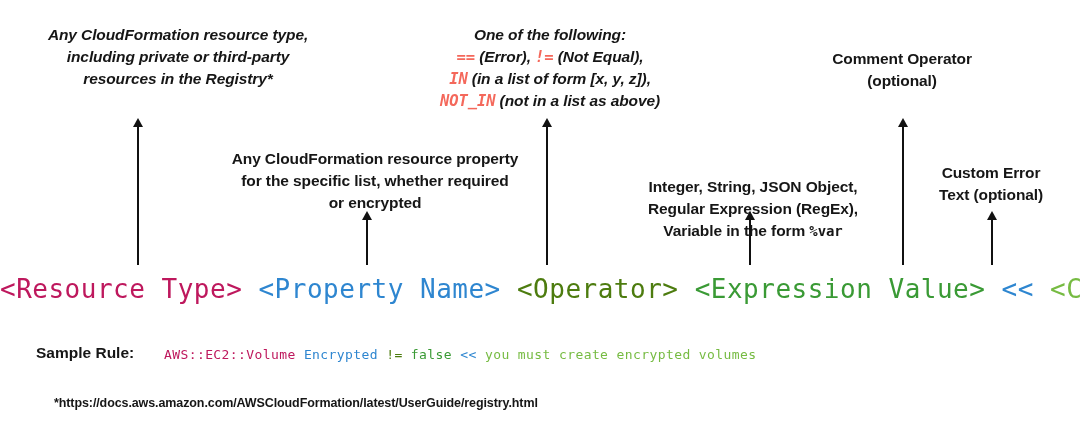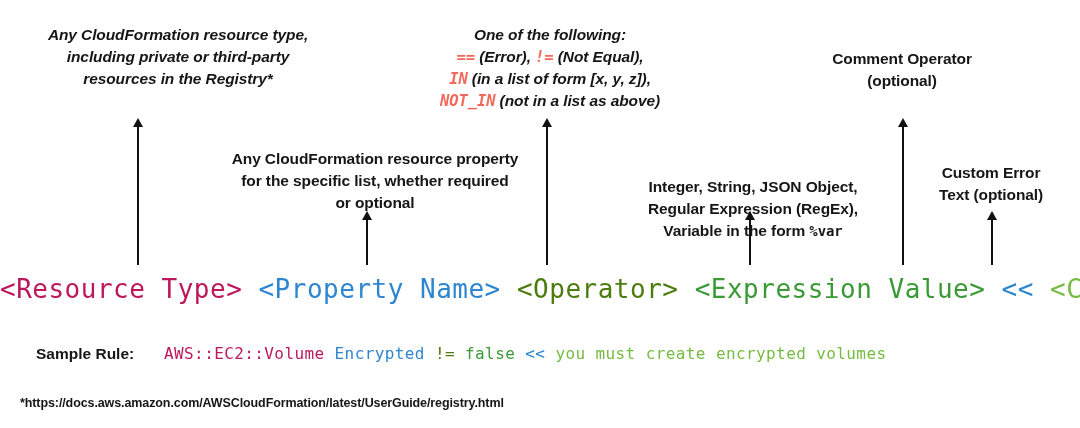--- a/index.html
+++ b/index.html
@@ -75,49 +75,49 @@
   }
   #sample-label {
     font-weight: bold;
     font-size: 15.5px;
     color: #161616;
     width: 128px;
     flex: 0 0 128px;
   }
   #sample-code {
     font-family: "DejaVu Sans Mono", "Liberation Mono", monospace;
-    font-size: 16px;
+    font-size: 13px;
     letter-spacing: 0.4px;
     white-space: pre;
   }
 
   
   #footnote {
     position: absolute;
-    left: 20px;
+    left: 54px;
     top: 396px;
     font-size: 12.5px;
     font-weight: bold;
     color: #161616;
     letter-spacing: -0.1px;
   }
 </style>
 </head>
 <body>
 
 <div class="annot" id="annot-resource-type" style="left:0px; top:24px; width:356px;font-style:italic;">
   <div>Any CloudFormation resource type,</div>
   <div>including private or third-party</div>
   <div>resources in the Registry*</div>
 </div>
 
 <div class="annot" id="annot-property-name" style="left:220px; top:148px; width:310px;">
   <div>Any CloudFormation resource property</div>
   <div>for the specific list, whether required</div>
-  <div>or optional</div>
+  <div>or encrypted</div>
 </div>
 
 <div class="annot" id="annot-operator" style="left:396px; top:24px; width:308px;font-style:italic;">
   <div>One of the following:</div>
   <div>
     <span class="mono op-red">==</span>
     <span>(Error),</span>
     <span class="mono op-red">!=</span>
     <span>(Not Equal),</span>
   </div>

